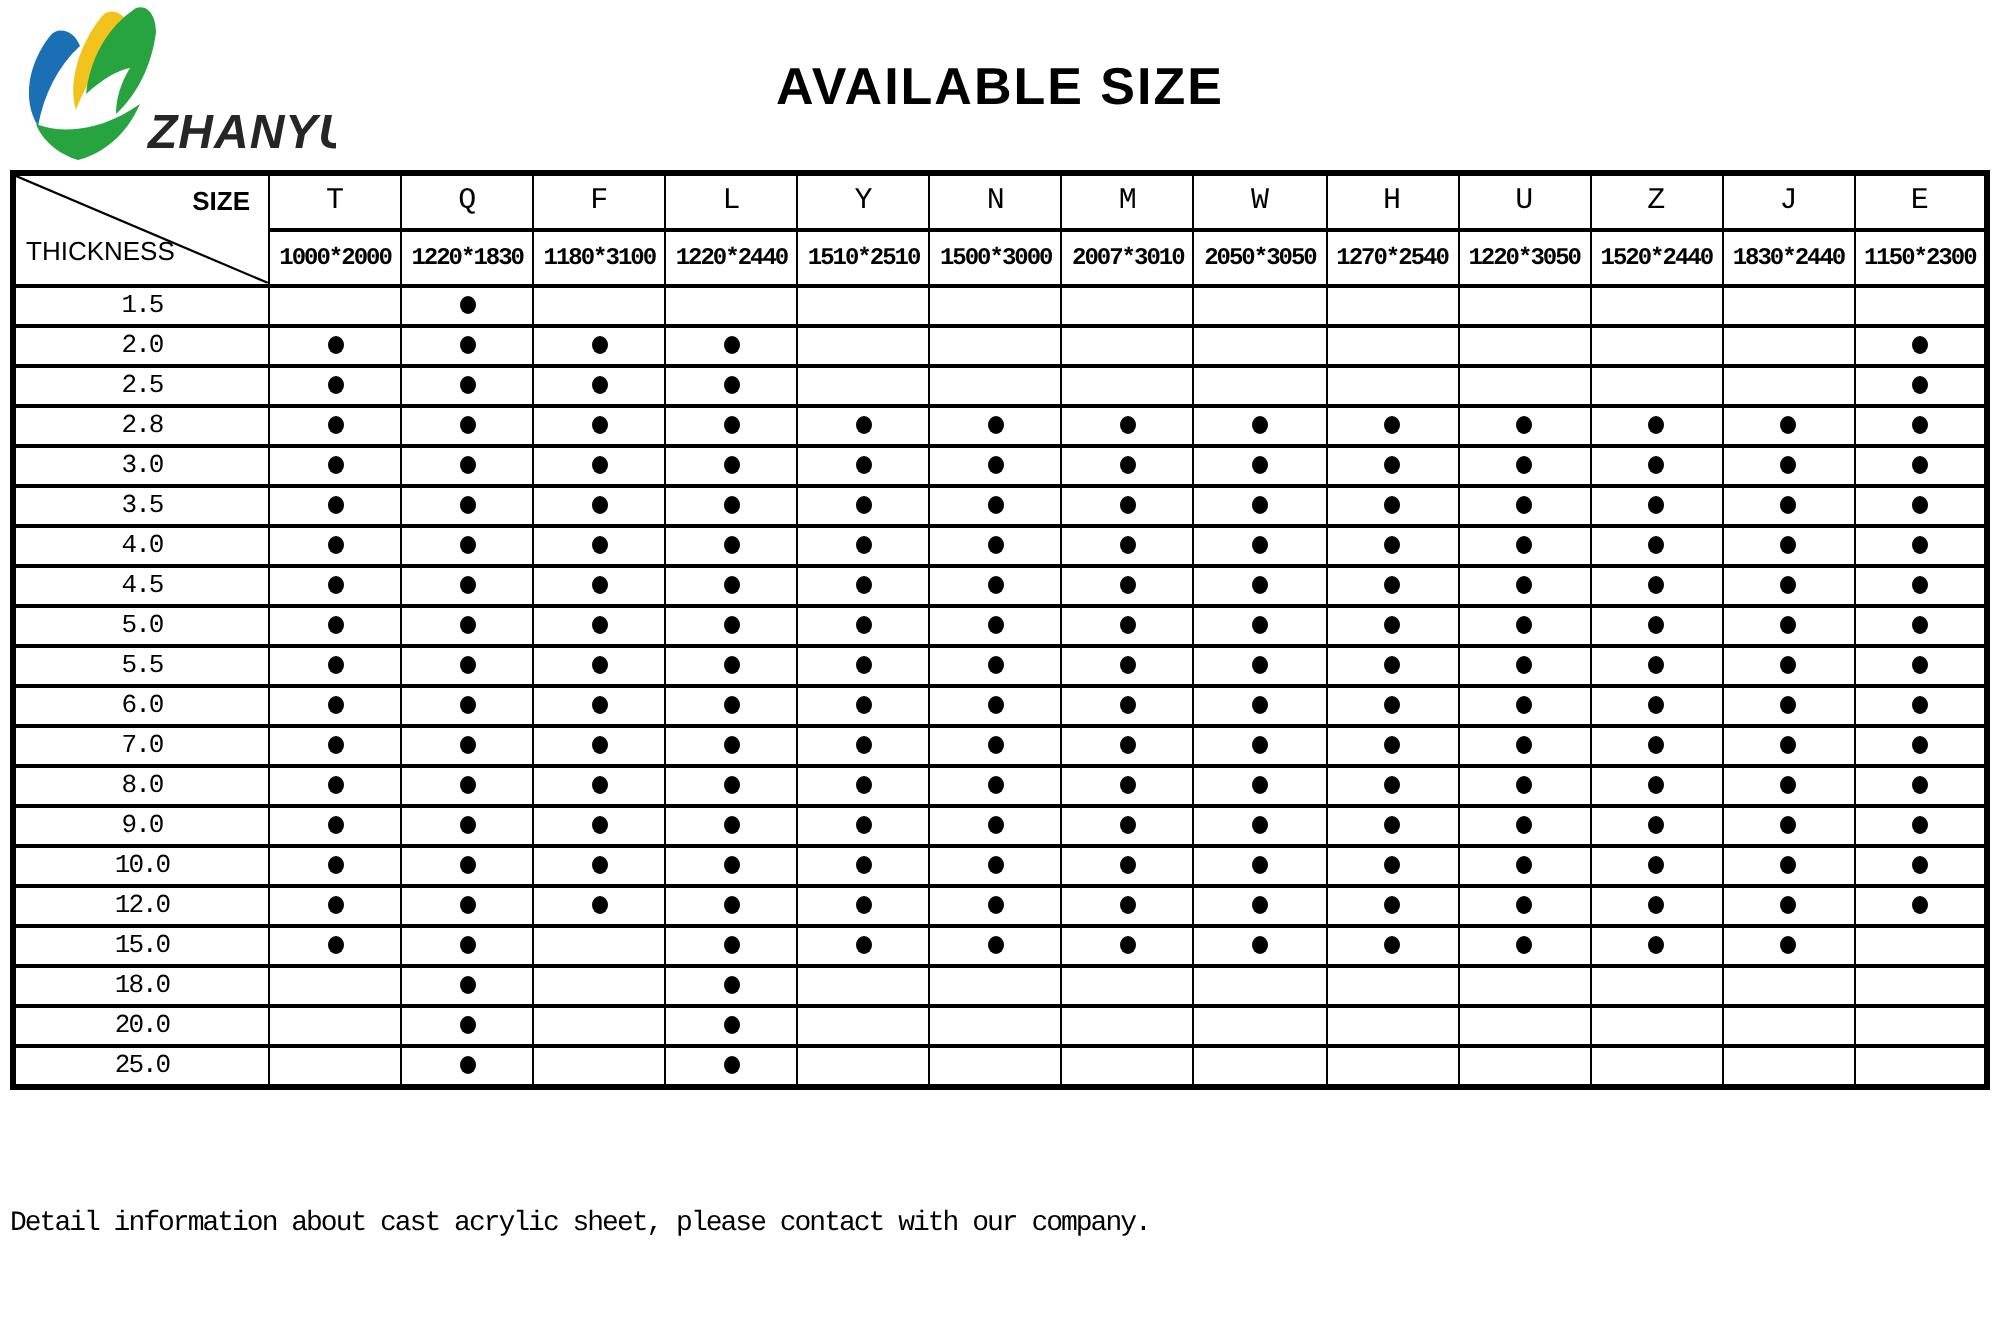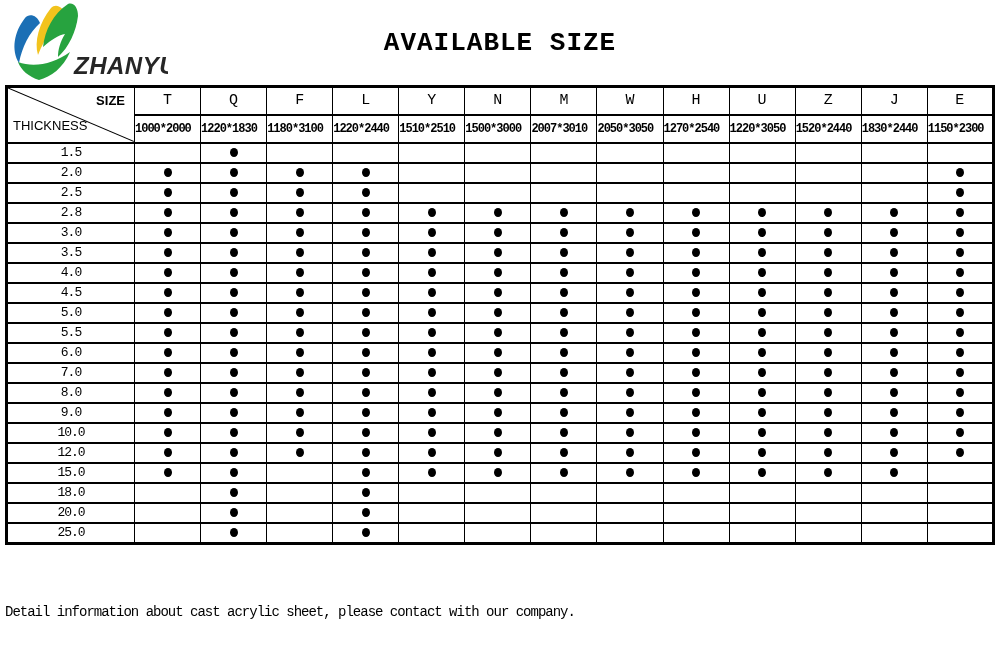--- a/index.html
+++ b/index.html
@@ -13,21 +13,21 @@
   }
 
   
   .logo {
     position:absolute; top:2px; left:8px;
     width:160px; height:80px;
   }
   .page-title {
     position:absolute; top:28px; left:0; right:0;
     text-align:center;
-    font-family:Liberation Mono, monospace;
+    font-family:Liberation Sans, sans-serif;
     font-weight:bold;
     font-size:26px;
     letter-spacing:1px;
   }
 
   
   .table-wrap {
     position:absolute; top:85px; left:5px;
     width:990px;
   }
@@ -64,21 +64,21 @@
     height:28px;
     font-weight:normal;
     font-size:15px;
     text-align:center;
   }
   tr.sizes th {
     height:28px;
     font-weight:bold;
     font-size:12px;
     letter-spacing:-1px;
-    text-align:left;
+    text-align:center;
     white-space:nowrap;
   }
   tr.data-row td {
     height:19.6px;
     text-align:center;
     vertical-align:middle;
     padding:0;
   }
   td.th-label {
     font-size:13px;

